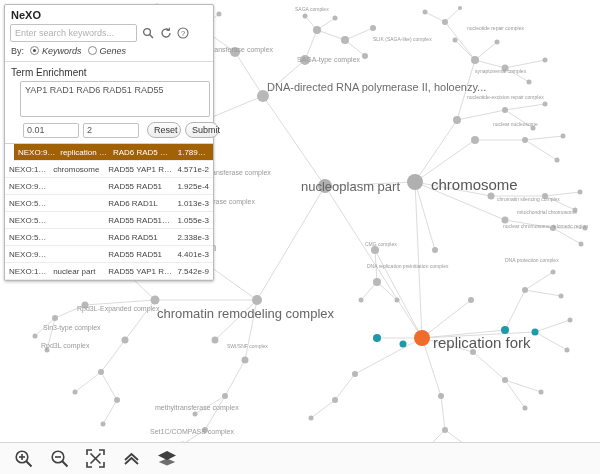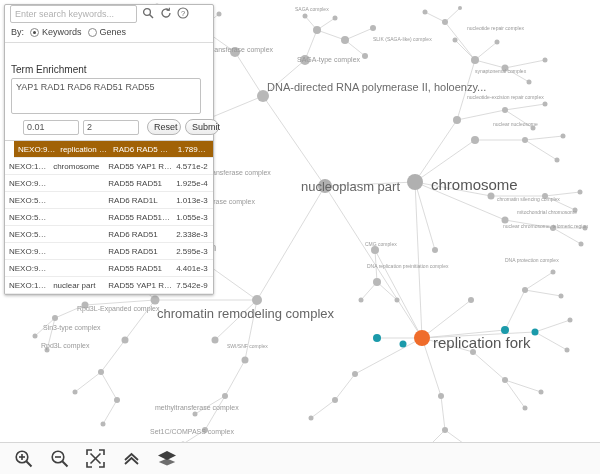--- a/index.html
+++ b/index.html
@@ -42,20 +42,21 @@
     z-index: 20;
   }
   #panel-title {
     font-size: 11px;
     font-weight: bold;
     color: #222;
     padding: 4px 6px 3px 6px;
   }
   .search-row {
     display: flex;
+    align-items: center;
     padding: 0 23px 4px 5px;
     gap: 4px;
   }
   #search-input {
     flex: 1;
     height: 16px;
     border: 1px solid #c2c2c2;
     border-radius: 2px;
     font-size: 9px;
     padding: 0 4px;
@@ -73,21 +74,21 @@
   .icon-btn svg { display:block; }
 
   .radio-row {
     display: flex;
     align-items: center;
     gap: 6px;
     padding: 0 10px 5px 6px;
     font-size: 9px;
     color: #444;
   }
-  .radio-opt { display: flex; align-items: flex-end; gap: 3px; }
+  .radio-opt { display: flex; align-items: flex-start; gap: 3px; font-style: italic; }
   .radio-dot {
     width: 9px; height: 9px;
     border: 1px solid #8a8a8a;
     border-radius: 50%;
     background: #fff;
     position: relative;
     box-sizing: border-box;
   }
   .radio-dot.checked::after {
     content: "";
@@ -100,25 +101,24 @@
 
   .panel-divider {
     border-top: 1px solid #dcdcdc;
     margin: 0;
   }
 
   #term-enrichment-label {
     font-size: 10px;
     color: #333;
     padding: 5px 14px 3px 6px;
-    margin-top: 16px;
   }
   #term-textarea {
     display: block;
-    margin: 0 6px 5px 6px;
+    margin: 0 6px 5px 15px;
     width: 190px;
     height: 36px;
     border: 1px solid #c2c2c2;
     border-radius: 2px;
     font-size: 9px;
     color: #555;
     padding: 3px 4px;
     resize: none;
     font-family: "Liberation Sans", sans-serif;
     box-sizing: border-box;
@@ -171,21 +171,21 @@
   .res-row.selected {
     background: #a16207;
     color: #ffffff;
     margin-left: 9px;
   }
   .res-row.selected .c { color: #ffffff; }
   .c { overflow: hidden; white-space: nowrap; text-overflow: ellipsis; padding: 0 2px; }
   .c1 { width: 44px; }
   .c2 { width: 56px; }
   .c3 { width: 70px; }
-  .c4 { width: 36px; text-align: left; }
+  .c4 { width: 36px; text-align: right; }
 
   
   #bottom-toolbar {
     position: absolute;
     left: 0;
     bottom: 0;
     width: 600px;
     height: 32px;
     background: #fafafa;
     border-top: 1px solid #d6d6d6;
@@ -458,20 +458,21 @@
       <text class="lbl-md" x="262" y="91" fill="#6b6b6b">DNA-directed RNA polymerase II, holoenzy...</text>
       <text class="lbl-lg" x="296" y="191" fill="#666">nucleoplasm part</text>
       <text class="lbl-xl" x="426" y="190" fill="#555">chromosome</text>
       <text class="lbl-xl" x="428" y="348" fill="#555">replication fork</text>
       <text class="lbl-lg" x="152" y="318" fill="#666">chromatin remodeling complex</text>
     </g>
   </svg>
 </div>
 
 <div id="control-panel">
+  <div id="panel-title">NeXO</div>
 
   <div class="search-row">
     <input id="search-input" type="text" placeholder="Enter search keywords..." style="">
     <div class="icon-btn">
       <svg width="12" height="12" viewBox="0 0 12 12">
           <circle cx="5" cy="5" r="3.4" fill="none" stroke="#6b6b6b" stroke-width="1.3"></circle>
           <line x1="7.5" y1="7.5" x2="11" y2="11" stroke="#6b6b6b" stroke-width="1.4"></line>
         </svg>
     </div>
     <div class="icon-btn">
@@ -544,26 +545,20 @@
       <span class="c c3">RAD55 RAD51 RAD1</span>
       <span class="c c4">1.055e-3</span>
     </div>
     <div class="res-row">
       <span class="c c1">NEXO:5989</span>
       <span class="c c2"></span>
       <span class="c c3">RAD6 RAD51</span>
       <span class="c c4">2.338e-3</span>
     </div>
     <div class="res-row">
-      <span class="c c1">NEXO:9717</span>
-      <span class="c c2"></span>
-      <span class="c c3">RAD5 RAD51</span>
-      <span class="c c4">2.595e-3</span>
-    </div>
-    <div class="res-row">
       <span class="c c1">NEXO:9715</span>
       <span class="c c2"></span>
       <span class="c c3">RAD55 RAD51</span>
       <span class="c c4">4.401e-3</span>
     </div>
     <div class="res-row">
       <span class="c c1">NEXO:10015</span>
       <span class="c c2">nuclear part</span>
       <span class="c c3">RAD55 YAP1 RAD6 RAD51 RAD1</span>
       <span class="c c4">7.542e-9</span>

